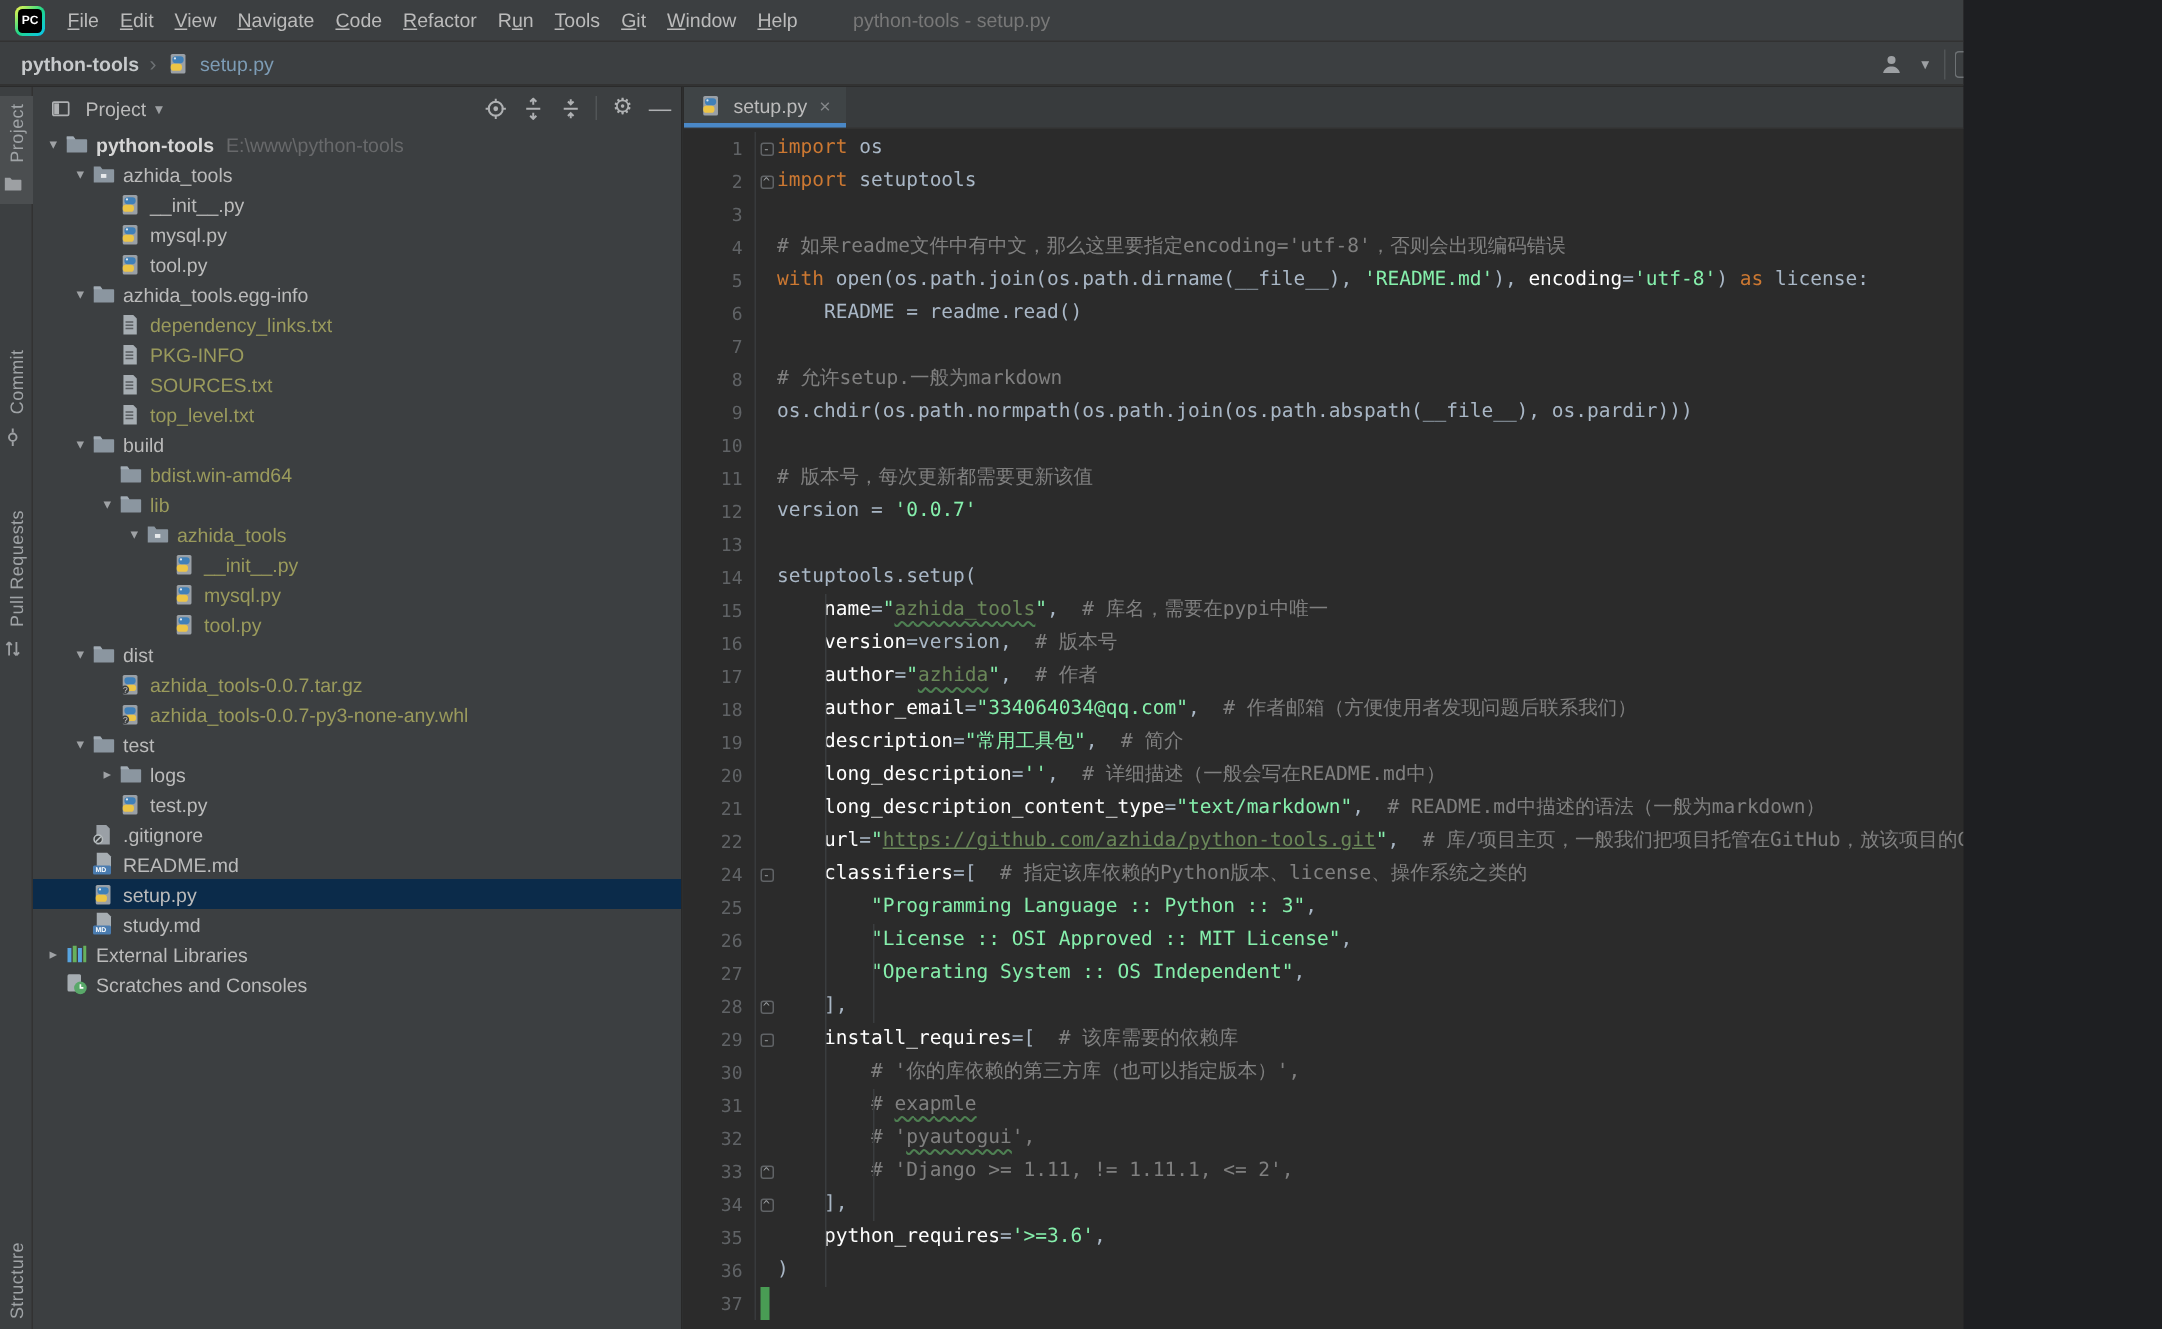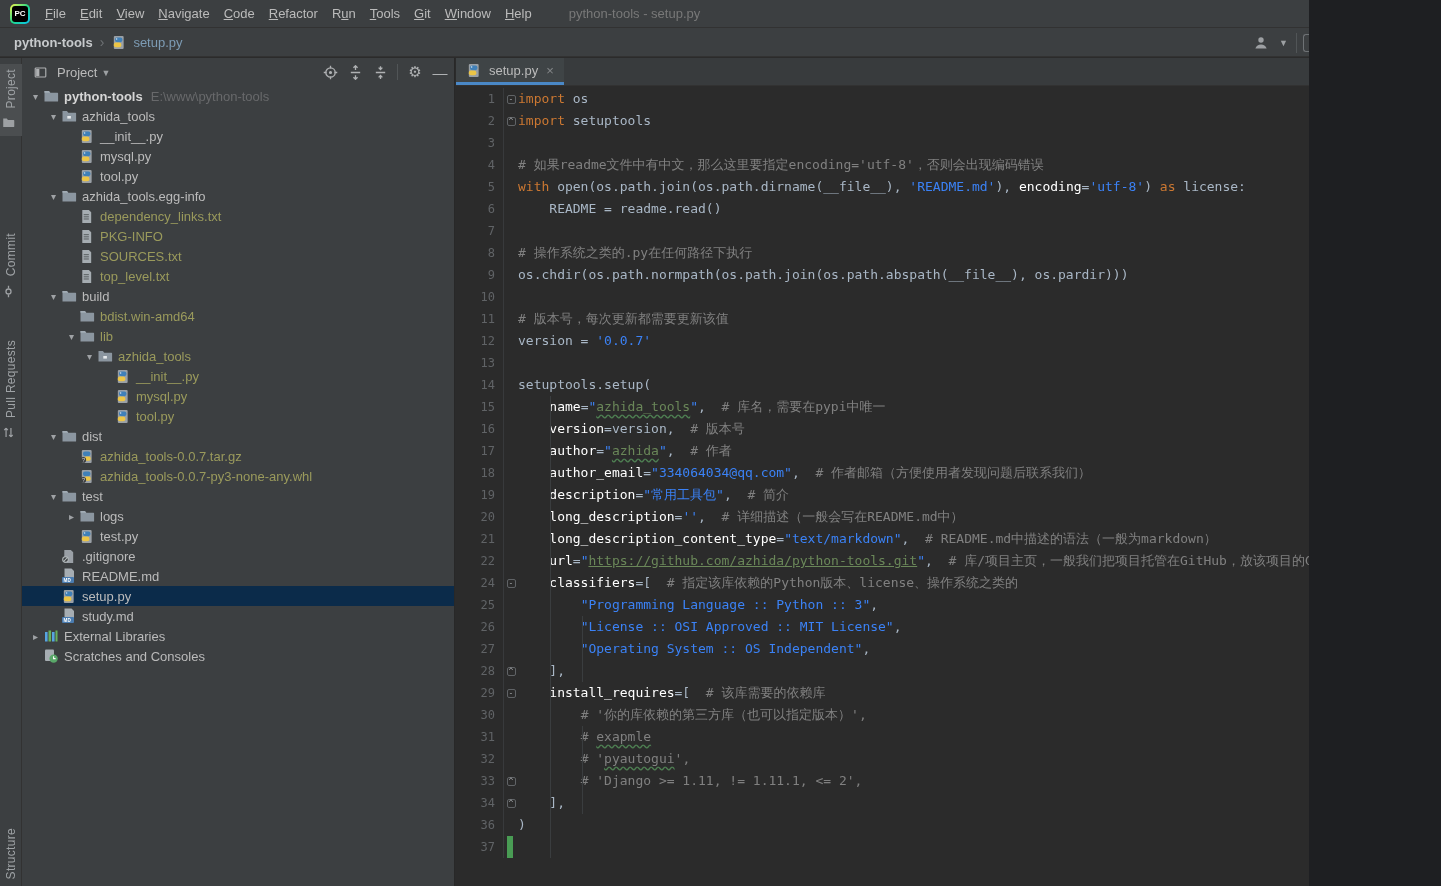--- a/index.html
+++ b/index.html
@@ -72,21 +72,21 @@
               font-family:"DejaVu Sans Mono", monospace; font-size:13px; }
   .cl{ height:22px; display:flex; align-items:center; }
   .ln{ width:48px; flex:0 0 48px; text-align:right; padding-right:8px; color:#606366; font-size:12px;
        border-right:1px solid #383a3c; height:22px; line-height:22px; }
   .fc{ width:14px; flex:0 0 14px; height:22px; display:flex; align-items:center; justify-content:center; position:relative; }
   .fm{ width:9px; height:9px; border:1px solid #606366; border-radius:2px; color:#9da0a3; font-size:8px;
        line-height:7px; text-align:center; background:#2b2b2b; }
   .vcs-add{ position:absolute; left:3px; top:0; width:6px; height:100%; background:#499c54; }
   .code{ white-space:pre; height:22px; line-height:22px; }
 
-  .k{ color:#cc7832; } .d{ color:#a9b7c6; } .s{ color:#3b82f6;text-align:center; } .c{ color:#808080; } .p{ color:#ffffff; }
+  .k{ color:#cc7832; } .d{ color:#a9b7c6; } .s{ color:#86efac;text-align:center; } .c{ color:#808080; } .p{ color:#ffffff; }
   .su{ color:#6a8759; text-decoration:underline; }
   .sw{ color:#6a8759; text-decoration:underline wavy #4e8052; text-underline-offset:3px; }
   .cw{ color:#808080; text-decoration:underline wavy #4e8052; text-underline-offset:3px; }
 
   .guide{ position:absolute; width:1px; background:#3a3d3f; }
 </style>
 </head>
 <body>
 
 <div class="app">
@@ -586,21 +586,21 @@
             <span class="code"><span class="d">    README = readme.read()</span></span>
           </div>
           <div class="cl">
             <span class="ln">7</span>
             <span class="fc"></span>
             <span class="code"></span>
           </div>
           <div class="cl">
             <span class="ln">8</span>
             <span class="fc"></span>
-            <span class="code"><span class="c"># 操作系统之类的.py在任何路径下执行</span></span>
+            <span class="code"><span class="c"># 允许setup.一般为markdown</span></span>
           </div>
           <div class="cl">
             <span class="ln">9</span>
             <span class="fc"></span>
             <span class="code"><span class="d">os.chdir(os.path.normpath(os.path.join(os.path.abspath(__file__), os.pardir)))</span></span>
           </div>
           <div class="cl">
             <span class="ln">10</span>
             <span class="fc"></span>
             <span class="code"></span>
@@ -722,20 +722,25 @@
               <span class="fm">^</span>
             </span>
             <span class="code"><span class="d">        </span><span class="c"># 'Django &gt;= 1.11, != 1.11.1, &lt;= 2',</span></span>
           </div>
           <div class="cl">
             <span class="ln">34</span>
             <span class="fc">
               <span class="fm">^</span>
             </span>
             <span class="code"><span class="d">    ],</span></span>
+          </div>
+          <div class="cl">
+            <span class="ln">35</span>
+            <span class="fc"></span>
+            <span class="code"><span class="d">    </span><span class="p">python_requires</span><span class="d">=</span><span class="s">'&gt;=3.6'</span><span class="d">,</span></span>
           </div>
           <div class="cl">
             <span class="ln">36</span>
             <span class="fc"></span>
             <span class="code"><span class="d">)</span></span>
           </div>
           <div class="cl">
             <span class="ln">37</span>
             <span class="fc">
               <span class="vcs-add"></span>

